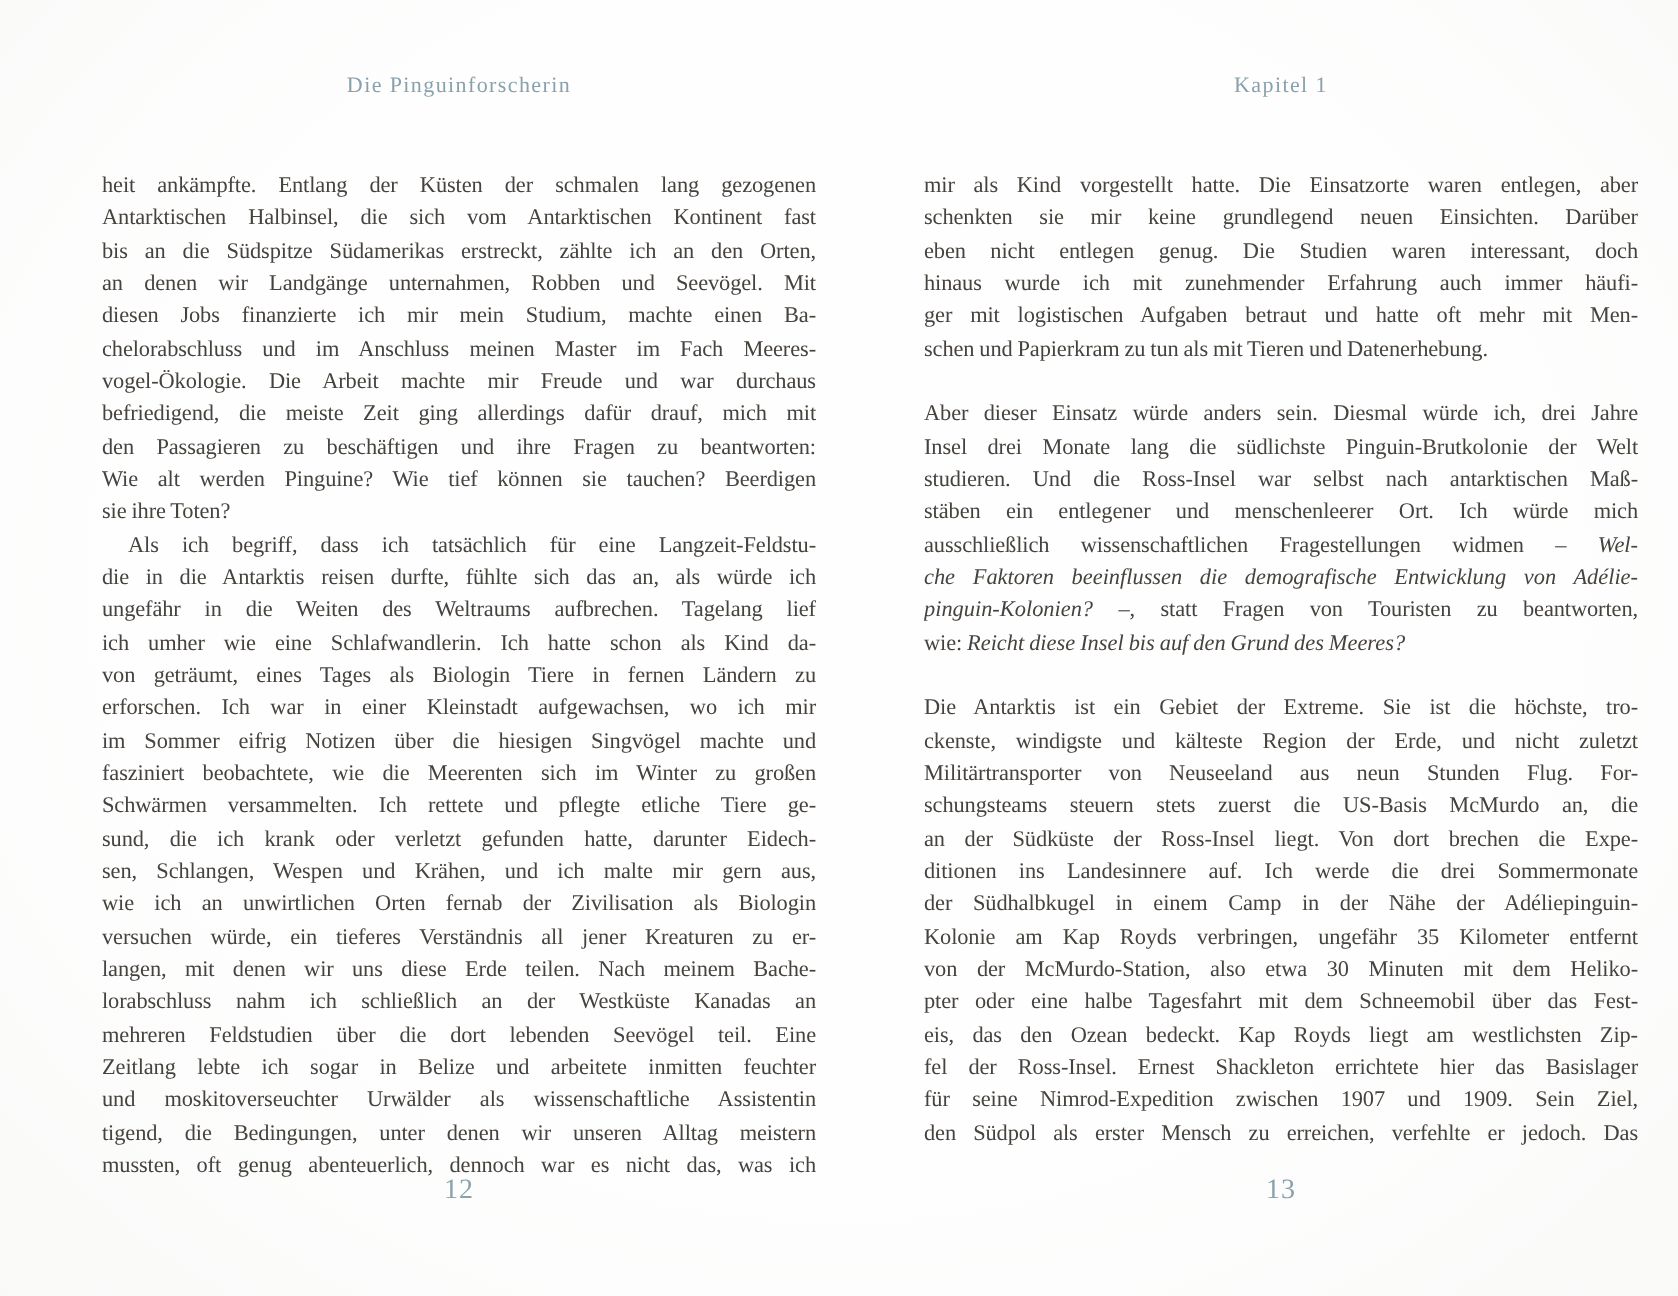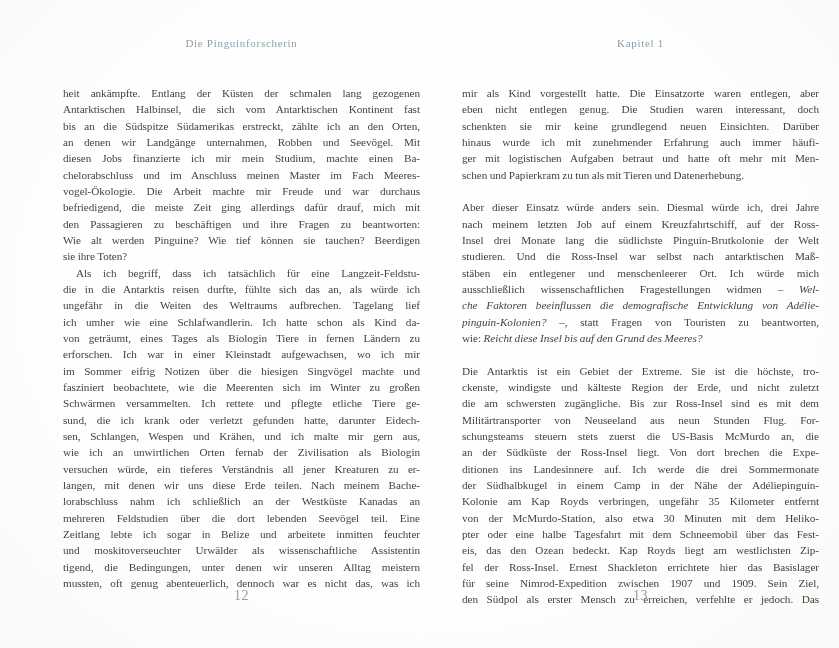--- a/index.html
+++ b/index.html
@@ -16,21 +16,21 @@
     background-image: radial-gradient(ellipse at 50% 45%, #fefefe 60%, #f9f9f8 100%);
     overflow: hidden;
     font-family: "Liberation Serif", "DejaVu Serif", serif;
   }
   .page {
     position: absolute;
     top: 0;
     width: 357px;
     height: 648px;
   }
-  .page.left  { left: 63px; }
+  .page.left  { left: 51px; }
   .page.right { left: 462px; }
   .running-head {
     position: absolute;
     top: 36px;
     left: 0;
     width: 100%;
     text-align: center;
     font-size: 11px;
     line-height: 14px;
     letter-spacing: 0.7px;
@@ -111,39 +111,37 @@
         <div class="line"><span>tigend, die Bedingungen, unter denen wir unseren Alltag meistern</span></div>
         <div class="line"><span>mussten, oft genug abenteuerlich, dennoch war es nicht das, was ich</span></div>
       </div>
     <div class="folio">12</div>
   </div>
 
   <div class="page right">
     <div class="running-head">Kapitel 1</div>
     <div class="page-body">
         <div class="line"><span>mir als Kind vorgestellt hatte. Die Einsatzorte waren entlegen, aber</span></div>
+        <div class="line"><span>schenkten sie mir keine grundlegend neuen Einsichten. Darüber</span></div>
         <div class="line"><span>eben nicht entlegen genug. Die Studien waren interessant, doch</span></div>
-        <div class="line"><span>schenkten sie mir keine grundlegend neuen Einsichten. Darüber</span></div>
         <div class="line"><span>hinaus wurde ich mit zunehmender Erfahrung auch immer häufi-</span></div>
         <div class="line"><span>ger mit logistischen Aufgaben betraut und hatte oft mehr mit Men-</span></div>
         <div class="line para-end"><span>schen und Papierkram zu tun als mit Tieren und Datenerhebung.</span></div>
         <div class="line blank"></div>
         <div class="line"><span>Aber dieser Einsatz würde anders sein. Diesmal würde ich, drei Jahre</span></div>
-        <div class="line"><span>nach meinem letzten Job auf einem Kreuzfahrtschiff, auf der Ross-</span></div>
         <div class="line"><span>Insel drei Monate lang die südlichste Pinguin-Brutkolonie der Welt</span></div>
         <div class="line"><span>studieren. Und die Ross-Insel war selbst nach antarktischen Maß-</span></div>
         <div class="line"><span>stäben ein entlegener und menschenleerer Ort. Ich würde mich</span></div>
         <div class="line"><span>ausschließlich wissenschaftlichen Fragestellungen widmen – </span><em>Wel-</em></div>
         <div class="line"><em>che Faktoren beeinflussen die demografische Entwicklung von Adélie-</em></div>
         <div class="line"><em>pinguin-Kolonien?</em><span> –, statt Fragen von Touristen zu beantworten,</span></div>
         <div class="line para-end"><span>wie: </span><em>Reicht diese Insel bis auf den Grund des Meeres?</em></div>
         <div class="line blank"></div>
         <div class="line"><span>Die Antarktis ist ein Gebiet der Extreme. Sie ist die höchste, tro-</span></div>
         <div class="line"><span>ckenste, windigste und kälteste Region der Erde, und nicht zuletzt</span></div>
-        <div class="line"><span>die am schwersten zugängliche. Bis zur Ross-Insel sind es mit dem</span></div>
         <div class="line"><span>Militärtransporter von Neuseeland aus neun Stunden Flug. For-</span></div>
         <div class="line"><span>schungsteams steuern stets zuerst die US-Basis McMurdo an, die</span></div>
         <div class="line"><span>an der Südküste der Ross-Insel liegt. Von dort brechen die Expe-</span></div>
         <div class="line"><span>ditionen ins Landesinnere auf. Ich werde die drei Sommermonate</span></div>
         <div class="line"><span>der Südhalbkugel in einem Camp in der Nähe der Adéliepinguin-</span></div>
         <div class="line"><span>Kolonie am Kap Royds verbringen, ungefähr 35 Kilometer entfernt</span></div>
         <div class="line"><span>von der McMurdo-Station, also etwa 30 Minuten mit dem Heliko-</span></div>
         <div class="line"><span>pter oder eine halbe Tagesfahrt mit dem Schneemobil über das Fest-</span></div>
         <div class="line"><span>eis, das den Ozean bedeckt. Kap Royds liegt am westlichsten Zip-</span></div>
         <div class="line"><span>fel der Ross-Insel. Ernest Shackleton errichtete hier das Basislager</span></div>

